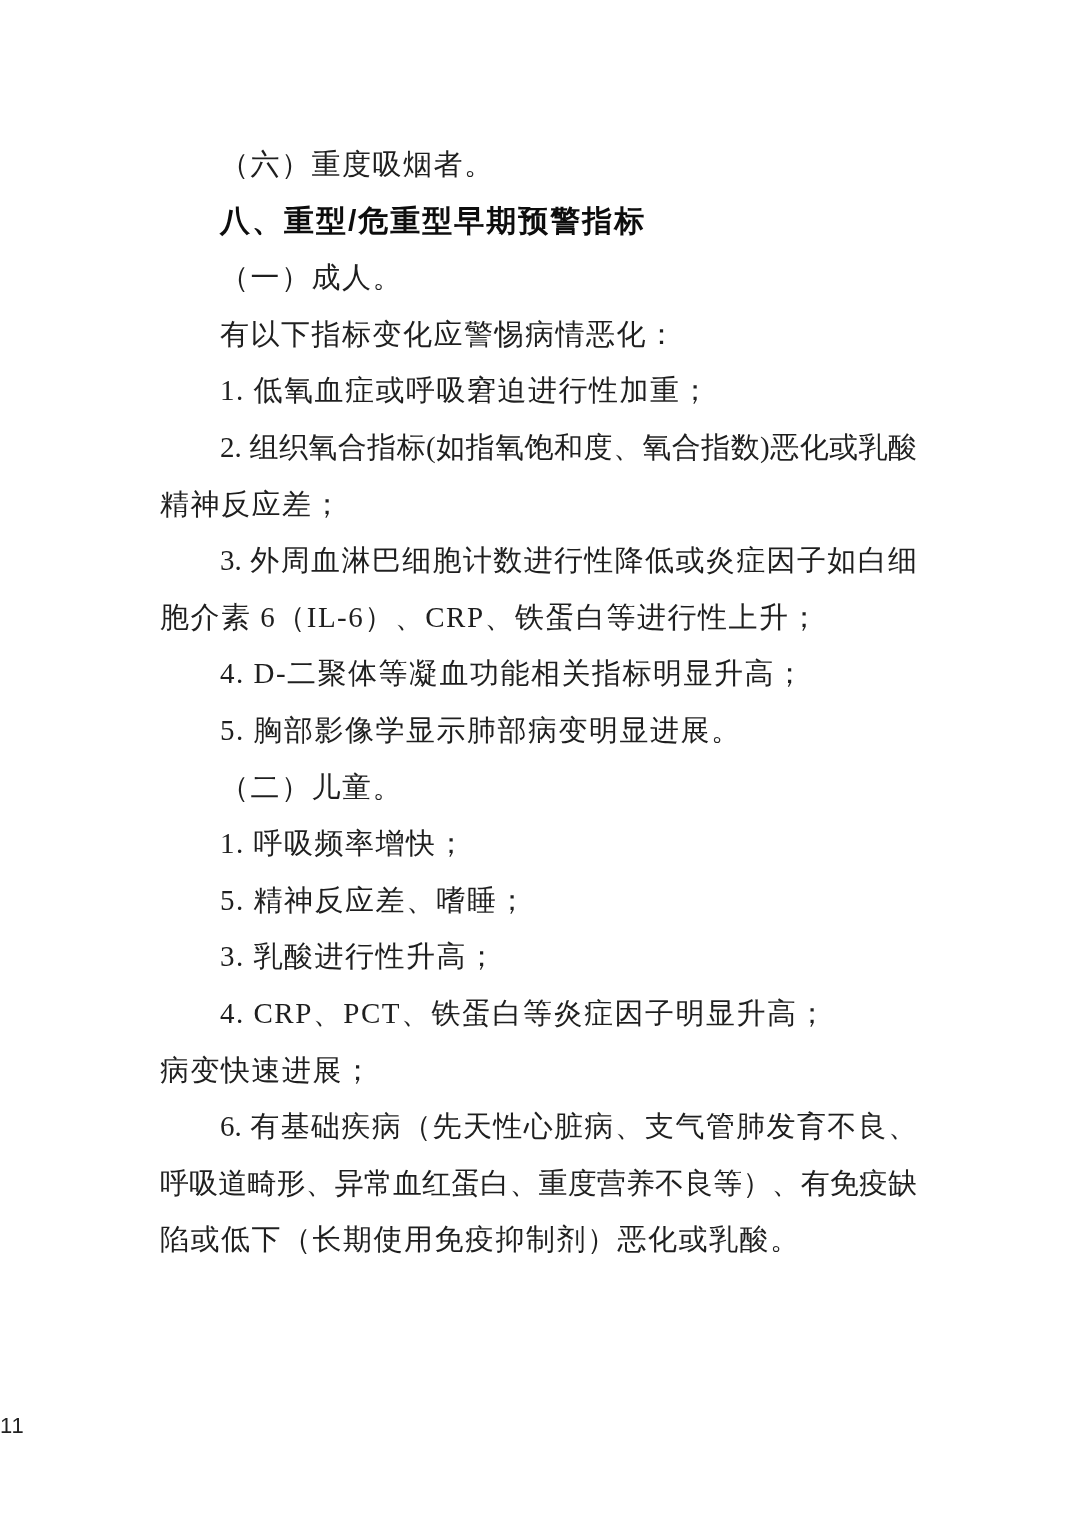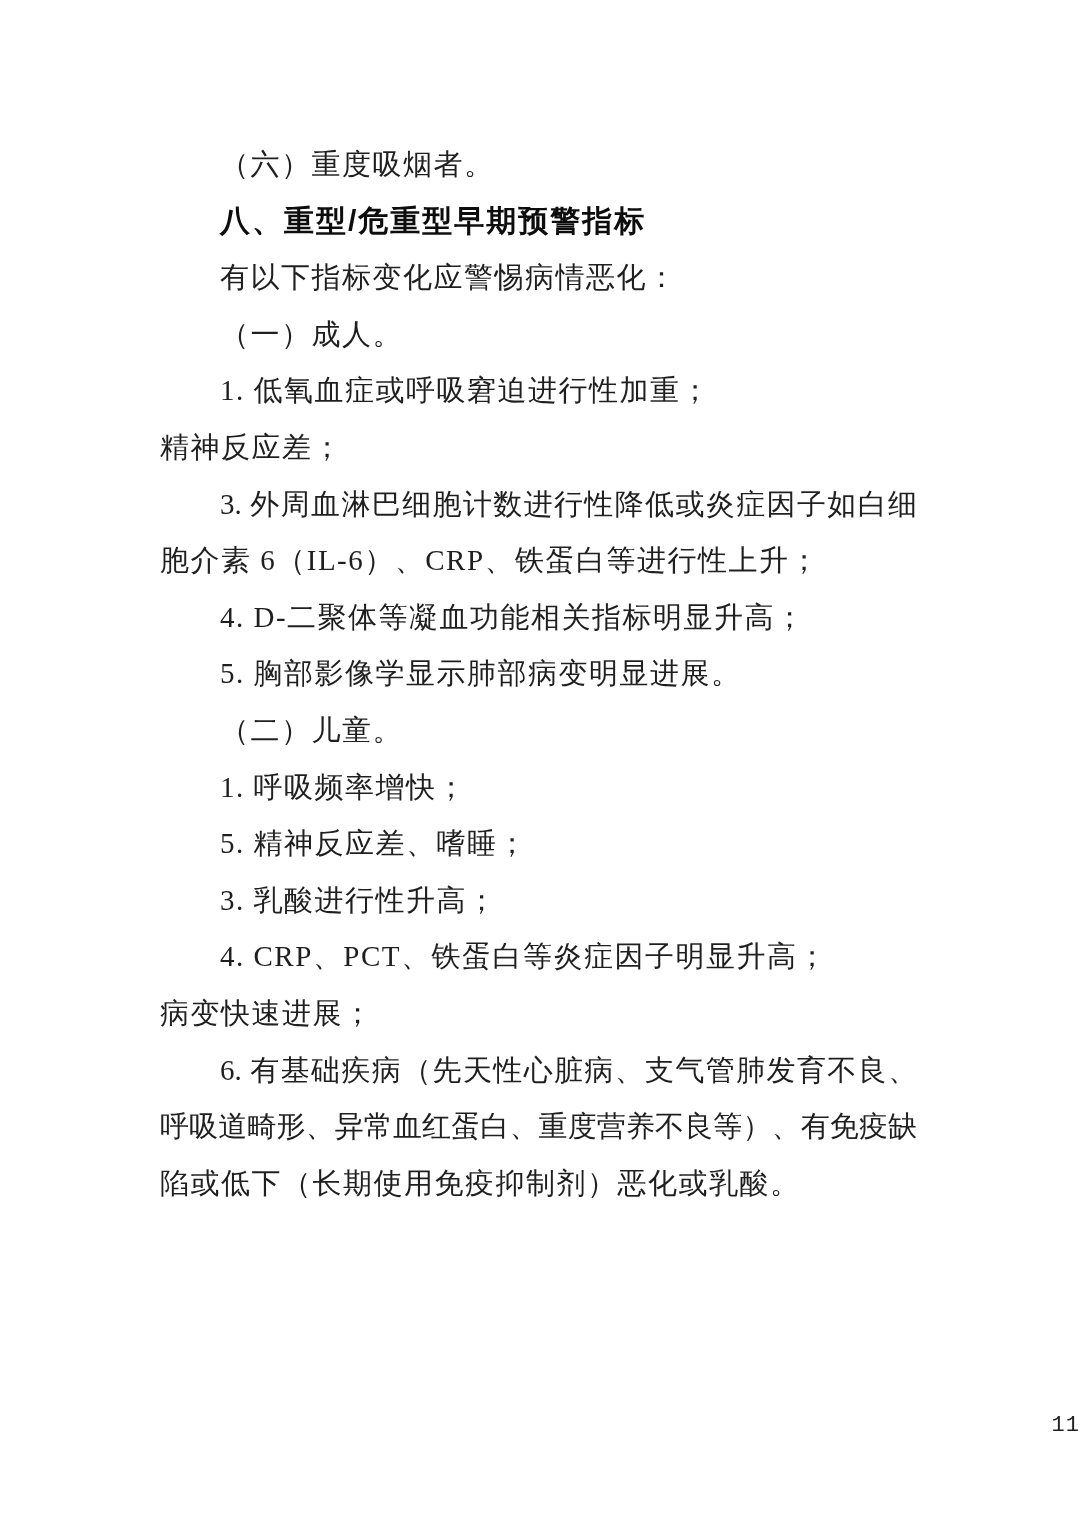--- a/index.html
+++ b/index.html
@@ -46,37 +46,38 @@
     font-weight: 700;
     font-size: 30px;
     letter-spacing: 2px;
     color: #0d0d0d;
   }
   .page-number {
     position: absolute;
     left: 0;
     top: 1413px;
     width: 1080px;
-    text-align: right;
+    text-align: left;
     font-size: 22px;
     letter-spacing: 1px;
     color: #222222;
-    font-family: Liberation Mono, monospace;
+    font-family: Liberation Sans, sans-serif;
   }
 </style>
 </head>
 <body>
 
 <div class="page">
   <div class="content">
       <div class="line body indent">（六）重度吸烟者。</div>
       <div class="line heading indent">八、重型/危重型早期预警指标</div>
+      <div class="line body indent">（一）成人。</div>
       <div class="line body indent">有以下指标变化应警惕病情恶化：</div>
-      <div class="line body indent">（一）成人。</div>
       <div class="line body indent">1. 低氧血症或呼吸窘迫进行性加重；</div>
+      <div class="line body indent fill">2. 组织氧合指标(如指氧饱和度、氧合指数)恶化或乳酸</div>
       <div class="line body">精神反应差；</div>
       <div class="line body indent fill">3. 外周血淋巴细胞计数进行性降低或炎症因子如白细</div>
       <div class="line body">胞介素 6（IL-6）、CRP、铁蛋白等进行性上升；</div>
       <div class="line body indent">4. D-二聚体等凝血功能相关指标明显升高；</div>
       <div class="line body indent">5. 胸部影像学显示肺部病变明显进展。</div>
       <div class="line body indent">（二）儿童。</div>
       <div class="line body indent">1. 呼吸频率增快；</div>
       <div class="line body indent">5. 精神反应差、嗜睡；</div>
       <div class="line body indent">3. 乳酸进行性升高；</div>
       <div class="line body indent">4. CRP、PCT、铁蛋白等炎症因子明显升高；</div>

